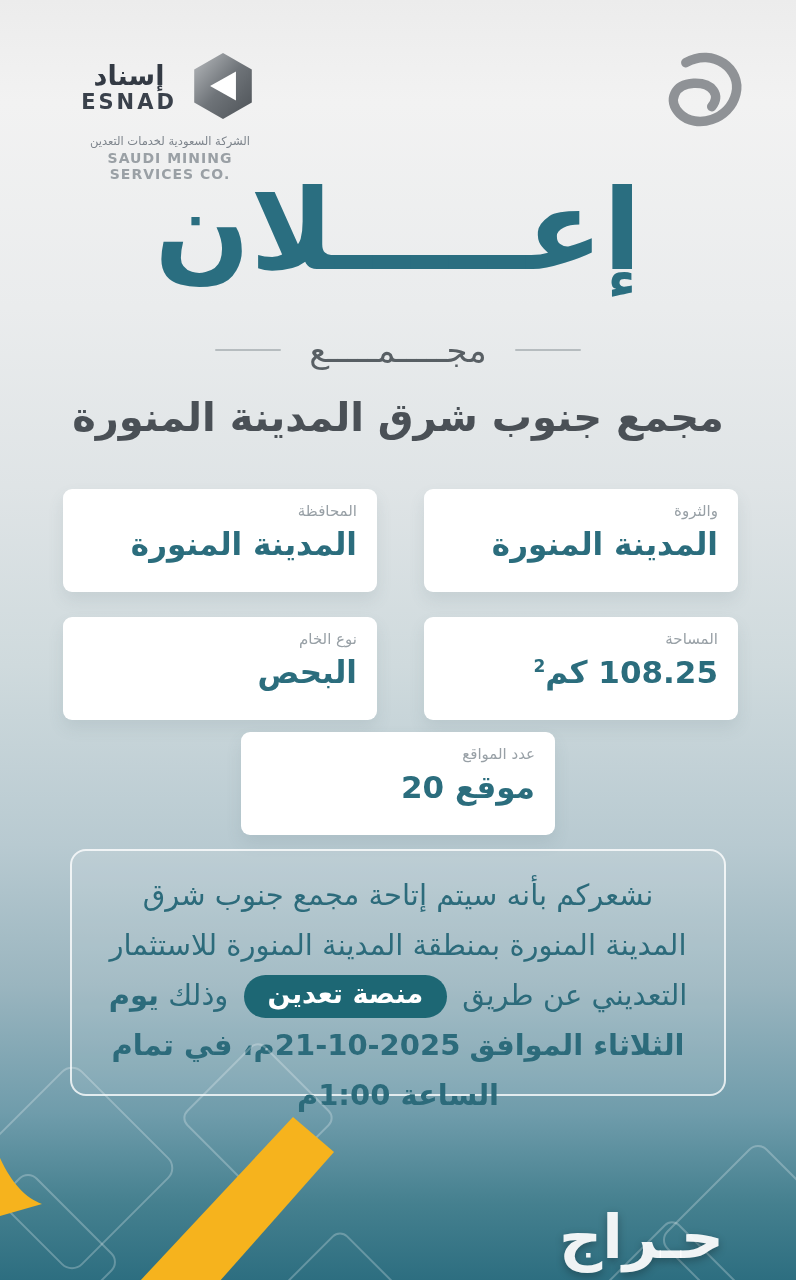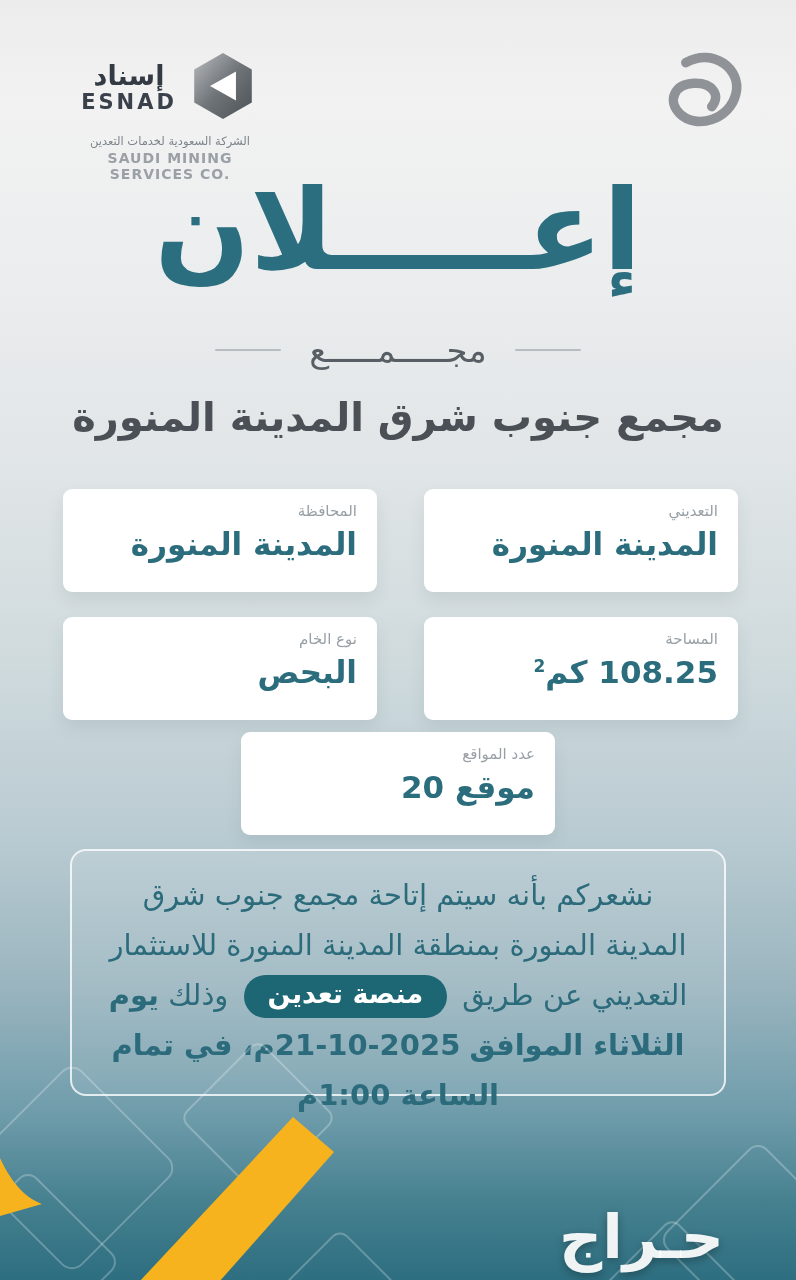--- a/index.html
+++ b/index.html
@@ -98,21 +98,21 @@
 
   <div class="subtitle-row">
     <span class="dash"></span>
     <span class="subtitle-text">مجـــــمـــــع</span>
     <span class="dash"></span>
   </div>
 
   <div class="heading">مجمع جنوب شرق المدينة المنورة</div>
 
   <div class="card card-region">
-    <div class="card-label">التعديني</div>
+    <div class="card-label">والثروة</div>
     <div class="card-value">المدينة المنورة</div>
   </div>
 
   <div class="card card-governorate">
     <div class="card-label">المحافظة</div>
     <div class="card-value">المدينة المنورة</div>
   </div>
 
   <div class="card card-area">
     <div class="card-label">المساحة</div>

